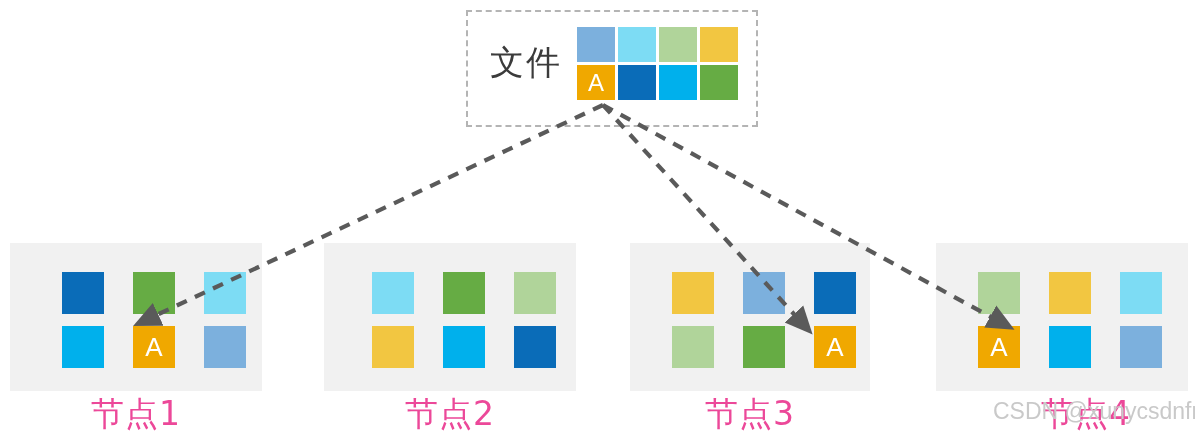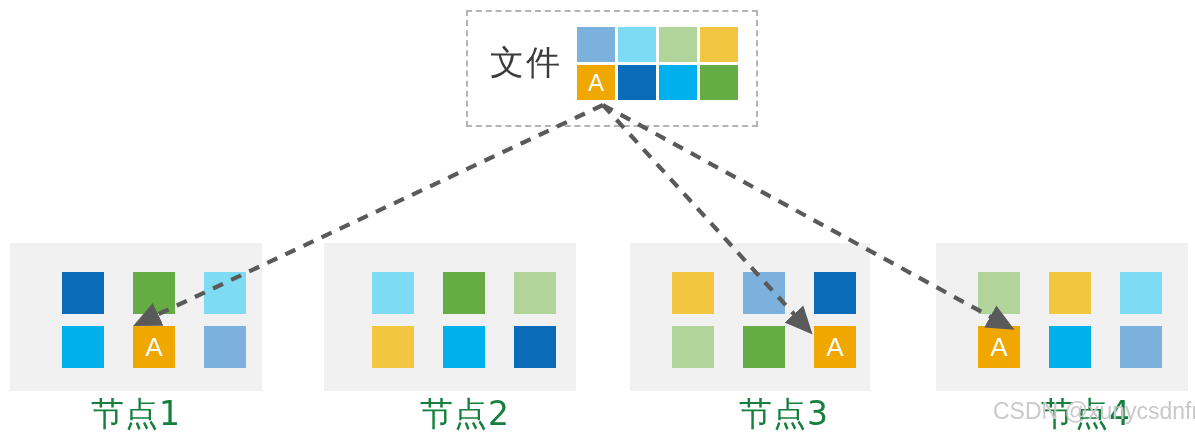--- a/index.html
+++ b/index.html
@@ -69,21 +69,21 @@
     font-family:"Liberation Sans","DejaVu Sans",sans-serif;
     font-weight:400;
   }
   .file-grid .cell .glyph{font-size:24px;}
 
   .node-label{
     position:absolute;
     top:392px;
     text-align:center;
     font-size:33px;
-    color:#15803d;
+    color:#ec4899;
     font-family:"DejaVu Sans","Liberation Sans",sans-serif;
     white-space:nowrap;
     letter-spacing:1px;
   }
 
   
   #arrows{position:absolute;left:0;top:0;width:1195px;height:443px;pointer-events:none;}
 
   
   .watermark{
@@ -130,33 +130,33 @@
       <div class="node-label" style="left: 10px; width: 252px;">节点1</div>
       <div class="node-panel" style="left: 324px; width: 252px;"></div>
       <div class="node-grid" style="position: absolute; left: 372px; top: 272px;">
         <div class="cell" style="background: rgb(125, 220, 244);"></div>
         <div class="cell" style="background: rgb(102, 172, 68);"></div>
         <div class="cell" style="background: rgb(176, 212, 154);"></div>
         <div class="cell" style="background: rgb(242, 198, 65);"></div>
         <div class="cell" style="background: rgb(0, 176, 236);"></div>
         <div class="cell" style="background: rgb(10, 108, 184);"></div>
       </div>
-      <div class="node-label" style="left: 339px; width: 252px;">节点2</div>
+      <div class="node-label" style="left: 324px; width: 252px;">节点2</div>
       <div class="node-panel" style="left: 630px; width: 240px;"></div>
       <div class="node-grid" style="position: absolute; left: 672px; top: 272px;">
         <div class="cell" style="background: rgb(242, 198, 65);"></div>
         <div class="cell" style="background: rgb(124, 176, 221);"></div>
         <div class="cell" style="background: rgb(10, 108, 184);"></div>
         <div class="cell" style="background: rgb(176, 212, 154);"></div>
         <div class="cell" style="background: rgb(102, 172, 68);"></div>
         <div class="cell" style="background: rgb(240, 168, 0);">
           <span class="glyph">A</span>
         </div>
       </div>
-      <div class="node-label" style="left: 664px; width: 240px;">节点3</div>
+      <div class="node-label" style="left: 630px; width: 240px;">节点3</div>
       <div class="node-panel" style="left: 936px; width: 252px;"></div>
       <div class="node-grid" style="position: absolute; left: 978px; top: 272px;">
         <div class="cell" style="background: rgb(176, 212, 154);"></div>
         <div class="cell" style="background: rgb(242, 198, 65);"></div>
         <div class="cell" style="background: rgb(125, 220, 244);"></div>
         <div class="cell" style="background: rgb(240, 168, 0);">
           <span class="glyph">A</span>
         </div>
         <div class="cell" style="background: rgb(0, 176, 236);"></div>
         <div class="cell" style="background: rgb(124, 176, 221);"></div>

